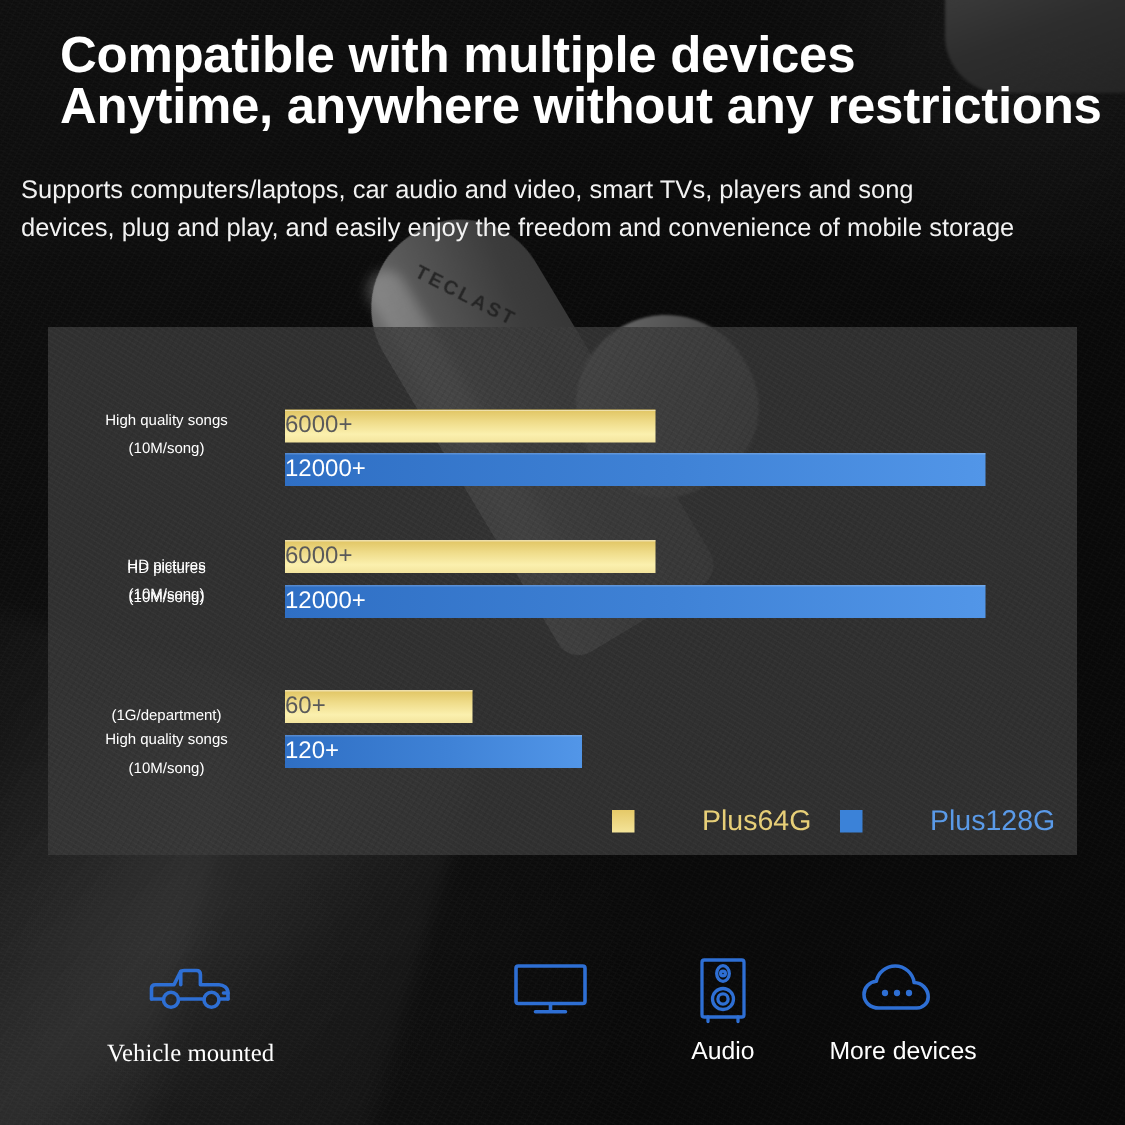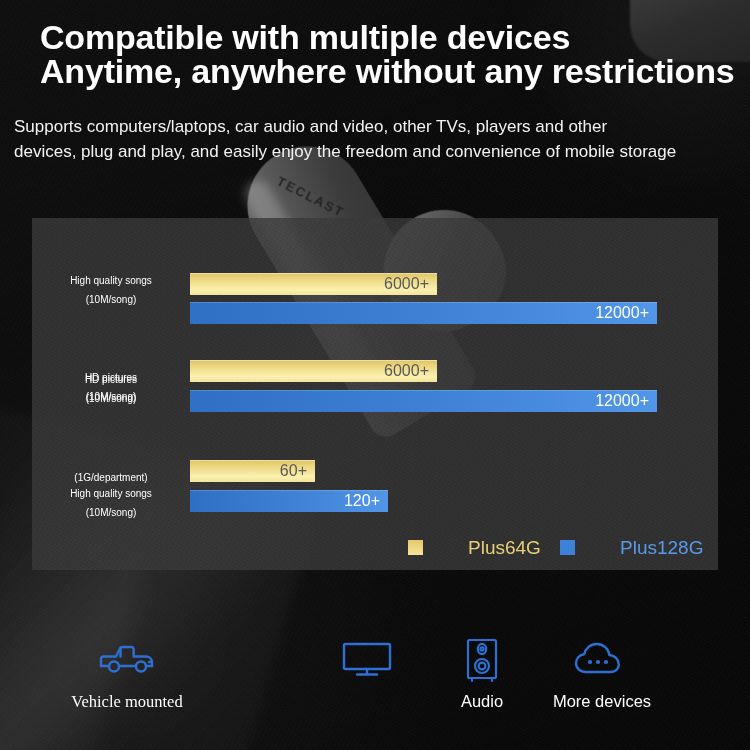--- a/index.html
+++ b/index.html
@@ -136,22 +136,21 @@
     font-size: 10px;
     line-height: 19px;
     white-space: nowrap;
   }
 
   .bar {
     position: absolute;
     height: 22px;
     display: flex;
     align-items: center;
-    justify-content: flex-end;
-    padding-left: 40px;
+    justify-content: flex-start;
   }
   .bar.gold {
     background: linear-gradient(180deg, #e0c462 0%, #efdc8a 38%, #fbf0ae 75%, #f3e49d 100%);
     box-shadow: inset 0 1px 0 rgba(255,255,255,.45);
   }
   .bar.blue {
     background: linear-gradient(90deg, #2f6fc4 0%, #3f82d6 55%, #5296e8 100%);
     box-shadow: inset 0 1px 0 rgba(255,255,255,.18);
   }
   .bar-value { font-size: 16px; padding-right: 8px; white-space: nowrap; }
@@ -201,21 +200,21 @@
     <span class="usb-brand">TECLAST</span>
   </div>
   <div class="usb-cap"></div>
 </div>
 
 <div id="header">
   <div class="title-line">Compatible with multiple devices</div>
   <div class="title-line">Anytime, anywhere without any restrictions</div>
 </div>
 <div id="subtitle">
-  <div class="sub-line">Supports computers/laptops, car audio and video, other TVs, players and other</div>
+  <div class="sub-line">Supports computers/laptops, car audio and video, smart TVs, players and song</div>
   <div class="sub-line">devices, plug and play, and easily enjoy the freedom and convenience of mobile storage</div>
 </div>
 
 <div id="panel">
   <div id="panel-grain"></div>
 
   <div class="cat-label" style="left:0px; top:266px; width:158px;">
     <div>High quality songs</div>
     <div>(10M/song)</div>
   </div>

